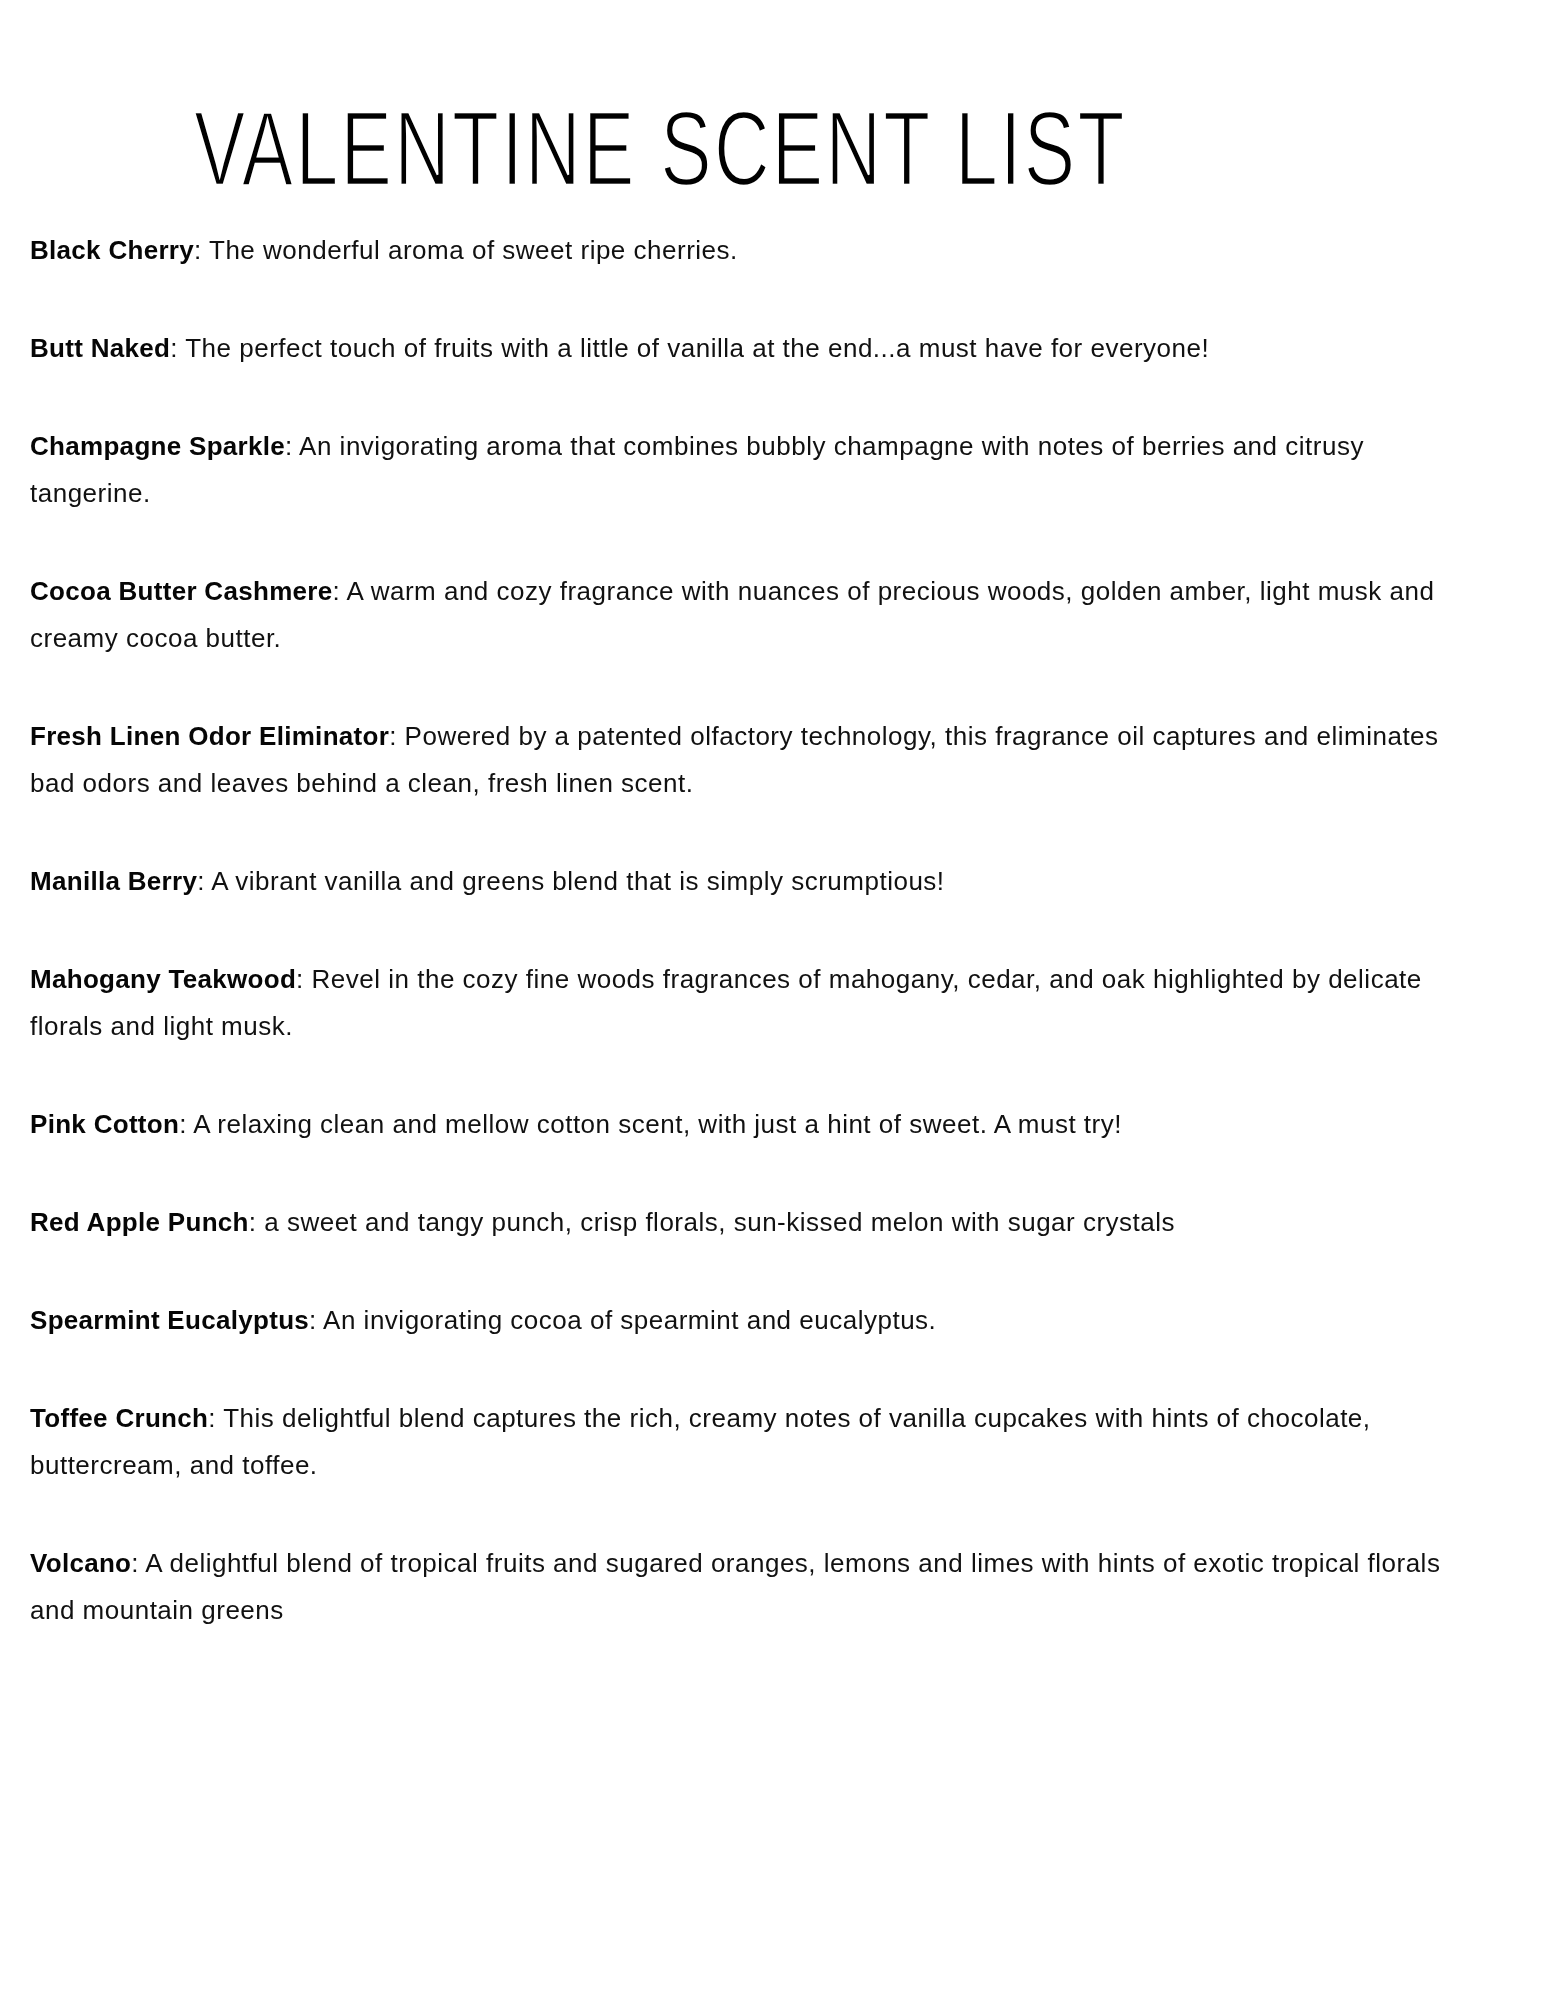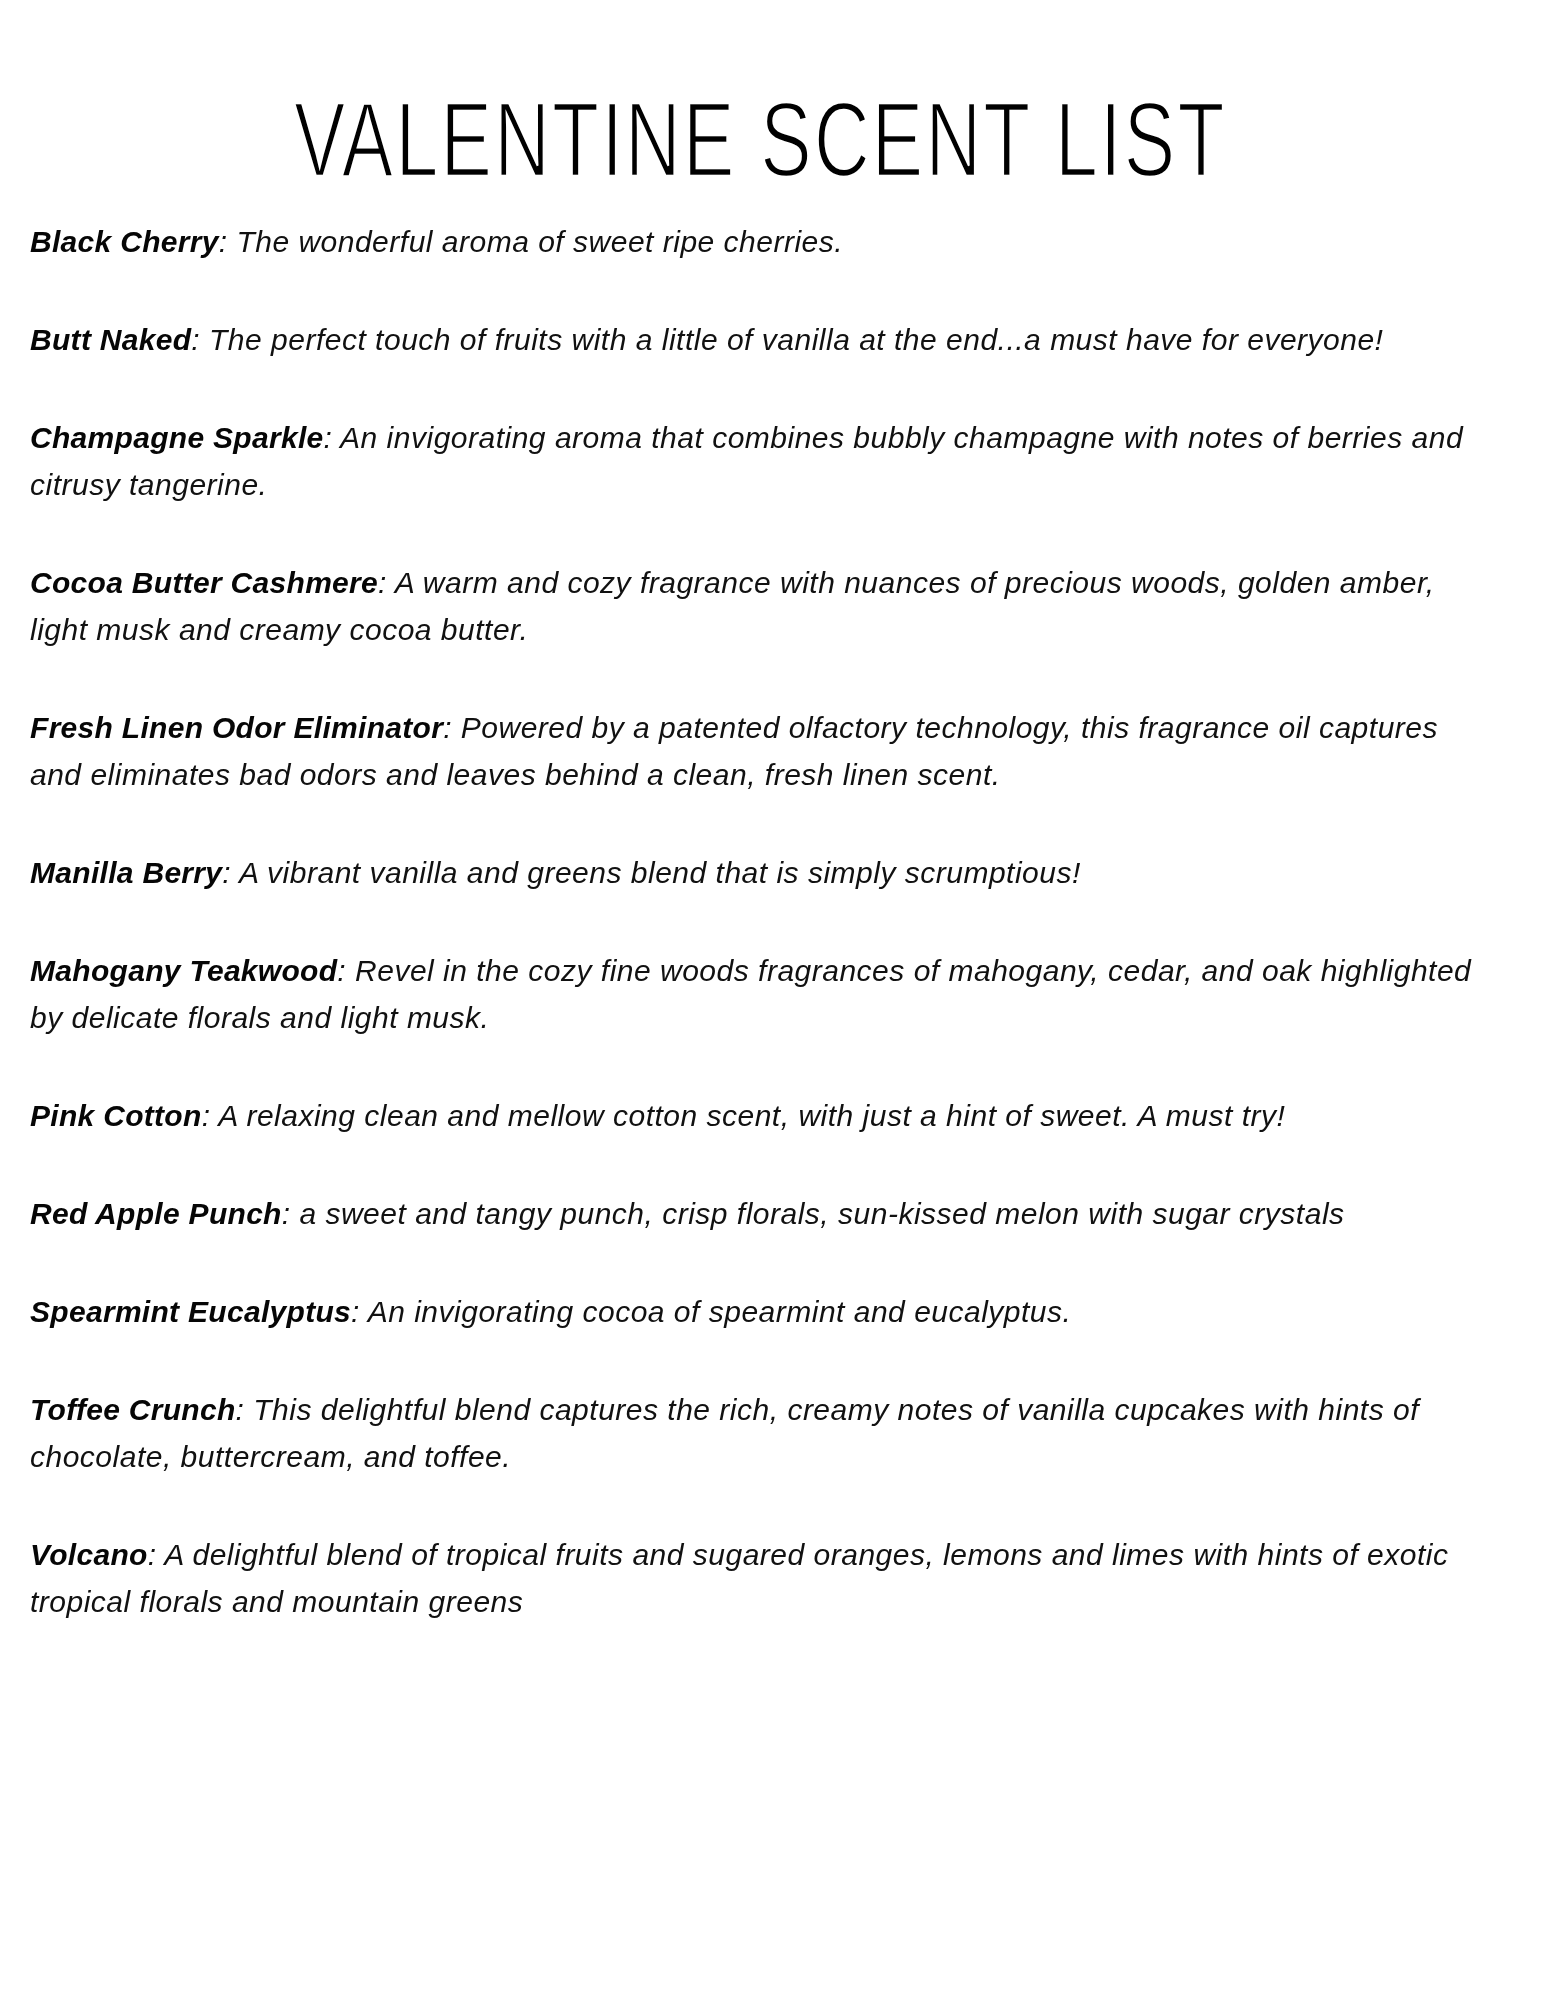--- a/index.html
+++ b/index.html
@@ -12,22 +12,22 @@
     width: 1545px;
     height: 2000px;
     background: #ffffff;
     color: #0e0e0e;
     box-sizing: border-box;
     padding: 58px 55px 0 30px;
     font-family: "Liberation Sans", sans-serif;
     overflow: hidden;
   }
   .title-wrap {
-    text-align: center;
-    margin: 16px 0 14px 0;
+    text-align: left;
+    margin: 25px 0 14px 0;
     height: 130px;
     line-height: 130px;
     white-space: nowrap;
   }
   .title-text {
     display: inline-block;
     font-family: "Liberation Sans", sans-serif;
     font-size: 104px;
     font-weight: 200;
     letter-spacing: 0.03em;
@@ -35,25 +35,24 @@
     -webkit-text-stroke: 2.4px #ffffff;
     transform: scale(0.74, 1.02);
     transform-origin: center center;
     white-space: nowrap;
   }
   .scent-list {
     max-width: 1462px;
   }
   .scent {
     margin: 0 0 51px 0;
-    font-size: 30px;
+    font-size: 26px;
     line-height: 47px;
     letter-spacing: 0.5px;
     color: #111111;
-    font-style: italic;
   }
   .scent:last-child { margin-bottom: 0; }
   .scent-name {
     font-weight: 700;
     color: #060606;
     letter-spacing: 0.3px;
   }
   .sep { font-weight: 400; }
 </style>
 </head>

